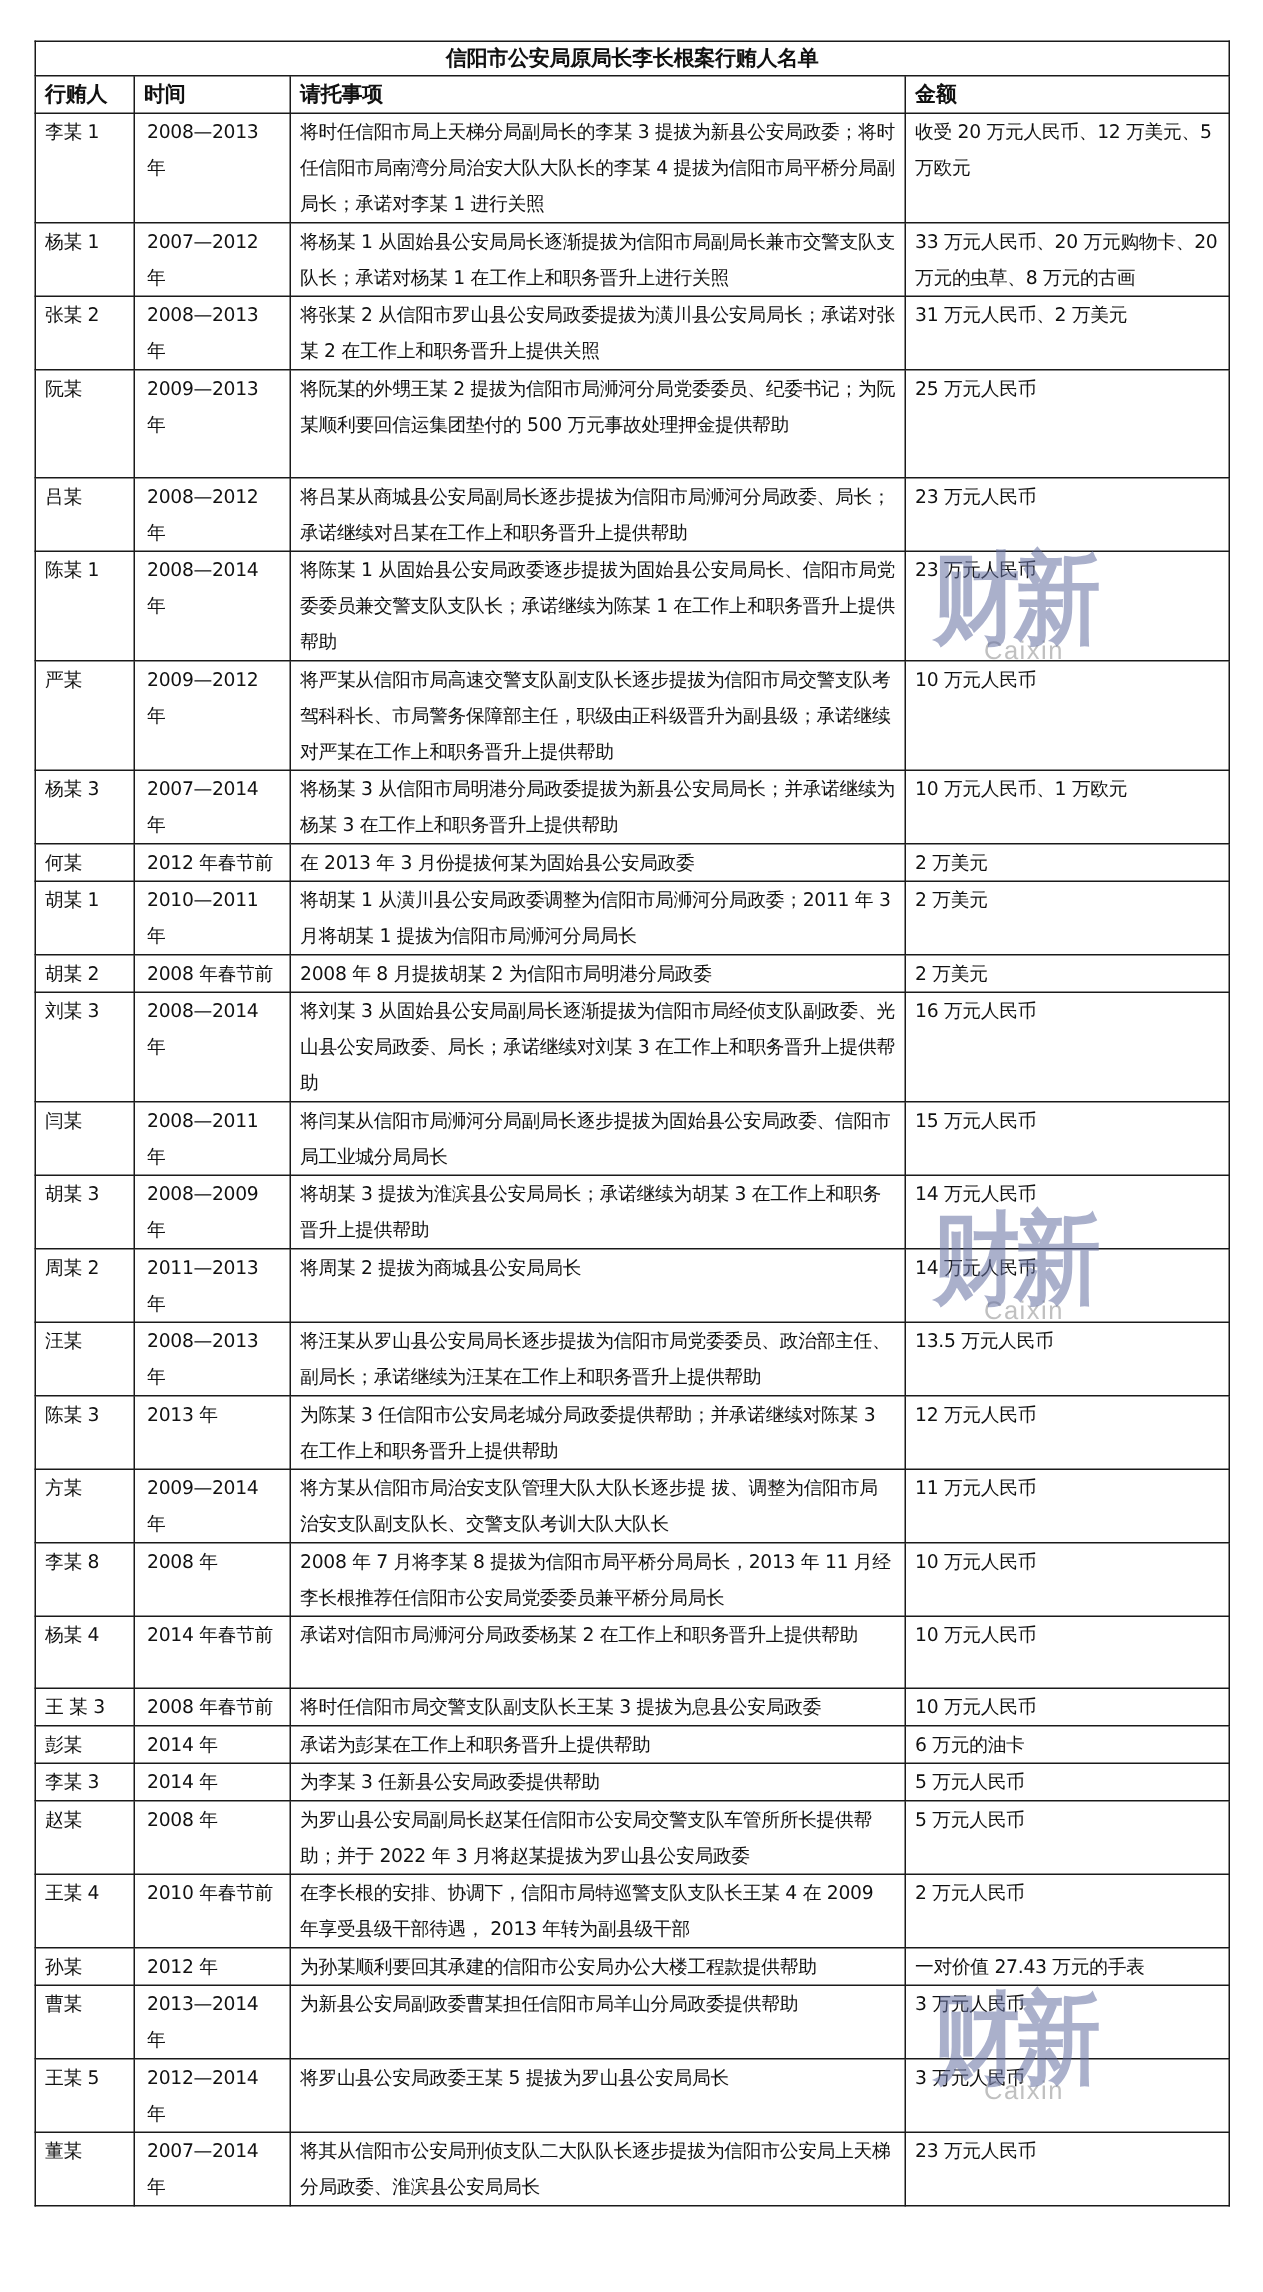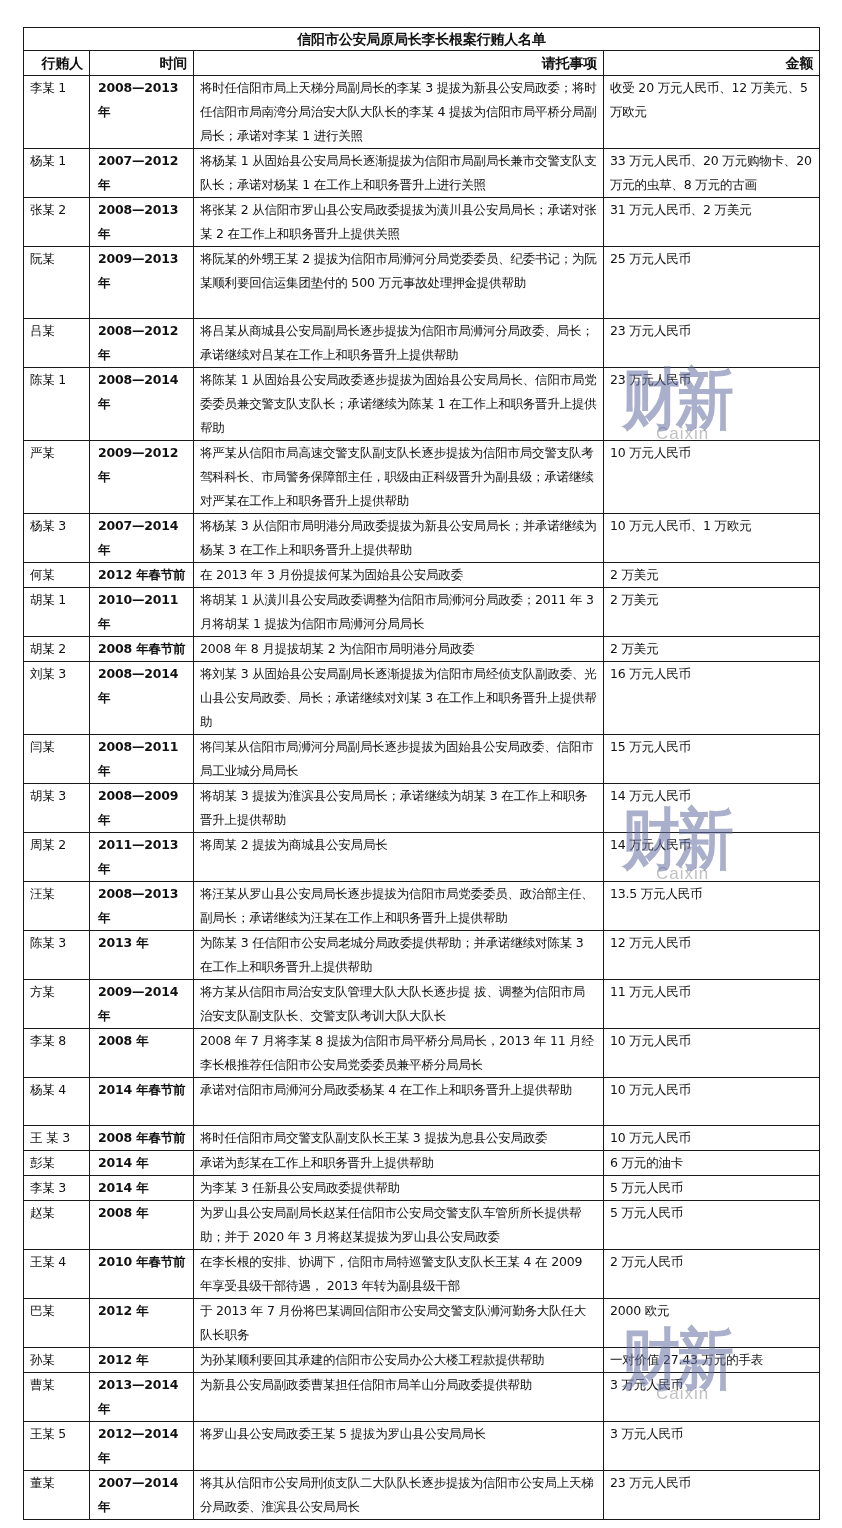--- a/index.html
+++ b/index.html
@@ -3,25 +3,25 @@
 <meta charset="utf-8">
 <style>
   html, body { margin: 0; padding: 0; background: #ffffff; }
   body { width: 842px; height: 1528px; position: relative; overflow: hidden;
          font-family: "DejaVu Sans", "Liberation Sans", sans-serif; color: #111; }
   .doc { position: absolute; left: 23px; top: 27px; width: 796px; }
   table { border-collapse: collapse; width: 796px; table-layout: fixed; }
   td, th { border: 1px solid #1a1a1a; font-size: 12.5px; line-height: 24px;
            padding: 0 6px; vertical-align: top; text-align: left; font-weight: normal;
            word-break: break-all; letter-spacing: -0.2px; }
-  th { text-align: right; font-weight: bold; font-size: 14px; }
+  th { text-align: left; font-weight: bold; font-size: 14px; }
   .title-cell { text-align: center; font-weight: bold; font-size: 14px; height: 22px; line-height: 22px; }
   .head-row th { height: 24px; line-height: 24px; }
   col.c1 { width: 66px; } col.c2 { width: 104px; } col.c3 { width: 410px; } col.c4 { width: 216px; }
-  td.date { padding-left: 8px; font-weight: bold; }
+  td.date { padding-left: 8px; }
   .wm { position: absolute; pointer-events: none; color: rgba(100,112,160,0.55); }
   .wm .cn { font-size: 58px; font-weight: bold; letter-spacing: -4px; line-height: 58px; display: block;
             font-family: "DejaVu Sans", sans-serif; transform: scaleY(1.15); }
   .wm .en { font-size: 17px; color: rgba(150,150,150,0.6); display: block; margin-left: 34px; margin-top: -4px;
             font-family: "Liberation Sans", sans-serif; letter-spacing: 1px; }
 </style>
 </head>
 <body>
 
 <div class="doc">
@@ -154,21 +154,21 @@
         </tr>
         <tr style="height: 48px;">
           <td>李某 8</td>
           <td class="date">2008 年</td>
           <td>2008  年  7  月将李某  8  提拔为信阳市局平桥分局局长，2013  年  11 月经李长根推荐任信阳市公安局党委委员兼平桥分局局长</td>
           <td>10 万元人民币</td>
         </tr>
         <tr style="height: 48px;">
           <td>杨某 4</td>
           <td class="date">2014 年春节前</td>
-          <td>承诺对信阳市局浉河分局政委杨某  4  在工作上和职务晋升上提供帮助</td>
+          <td>承诺对信阳市局浉河分局政委杨某  2  在工作上和职务晋升上提供帮助</td>
           <td>10 万元人民币</td>
         </tr>
         <tr style="height: 24px;">
           <td>王 某 3</td>
           <td class="date">2008 年春节前</td>
           <td>将时任信阳市局交警支队副支队长王某 3 提拔为息县公安局政委</td>
           <td>10 万元人民币</td>
         </tr>
         <tr style="height: 24px;">
           <td>彭某</td>
@@ -178,35 +178,29 @@
         </tr>
         <tr style="height: 24px;">
           <td>李某 3</td>
           <td class="date">2014 年</td>
           <td>为李某 3 任新县公安局政委提供帮助</td>
           <td>5 万元人民币</td>
         </tr>
         <tr style="height: 48px;">
           <td>赵某</td>
           <td class="date">2008 年</td>
-          <td>为罗山县公安局副局长赵某任信阳市公安局交警支队车管所所长提供帮助；并于 2020 年 3 月将赵某提拔为罗山县公安局政委</td>
+          <td>为罗山县公安局副局长赵某任信阳市公安局交警支队车管所所长提供帮助；并于 2022 年 3 月将赵某提拔为罗山县公安局政委</td>
           <td>5 万元人民币</td>
         </tr>
         <tr style="height: 48px;">
           <td>王某 4</td>
           <td class="date">2010 年春节前</td>
           <td>在李长根的安排、协调下，信阳市局特巡警支队支队长王某  4  在 2009 年享受县级干部待遇，  2013 年转为副县级干部</td>
           <td>2 万元人民币</td>
         </tr>
-        <tr style="height: 48px;">
-          <td>巴某</td>
-          <td class="date">2012 年</td>
-          <td>于 2013 年 7 月份将巴某调回信阳市公安局交警支队浉河勤务大队任大队长职务</td>
-          <td>2000 欧元</td>
-        </tr>
         <tr style="height: 24px;">
           <td>孙某</td>
           <td class="date">2012 年</td>
           <td>为孙某顺利要回其承建的信阳市公安局办公大楼工程款提供帮助</td>
           <td>一对价值 27.43 万元的手表</td>
         </tr>
         <tr style="height: 24px;">
           <td>曹某</td>
           <td class="date">2013—2014 年</td>
           <td>为新县公安局副政委曹某担任信阳市局羊山分局政委提供帮助</td>

